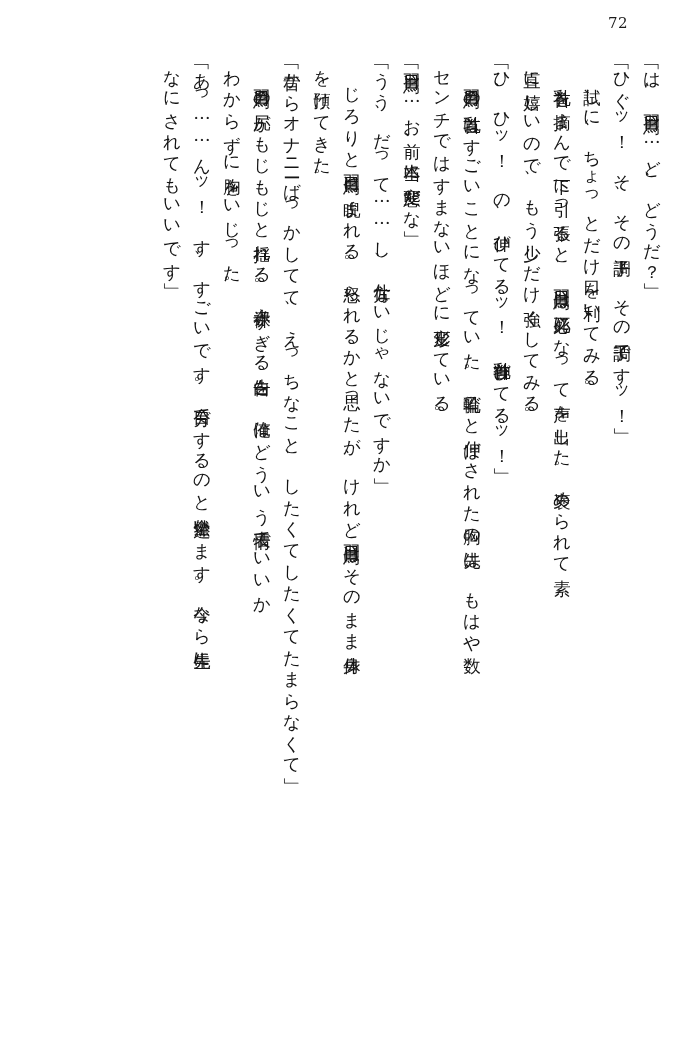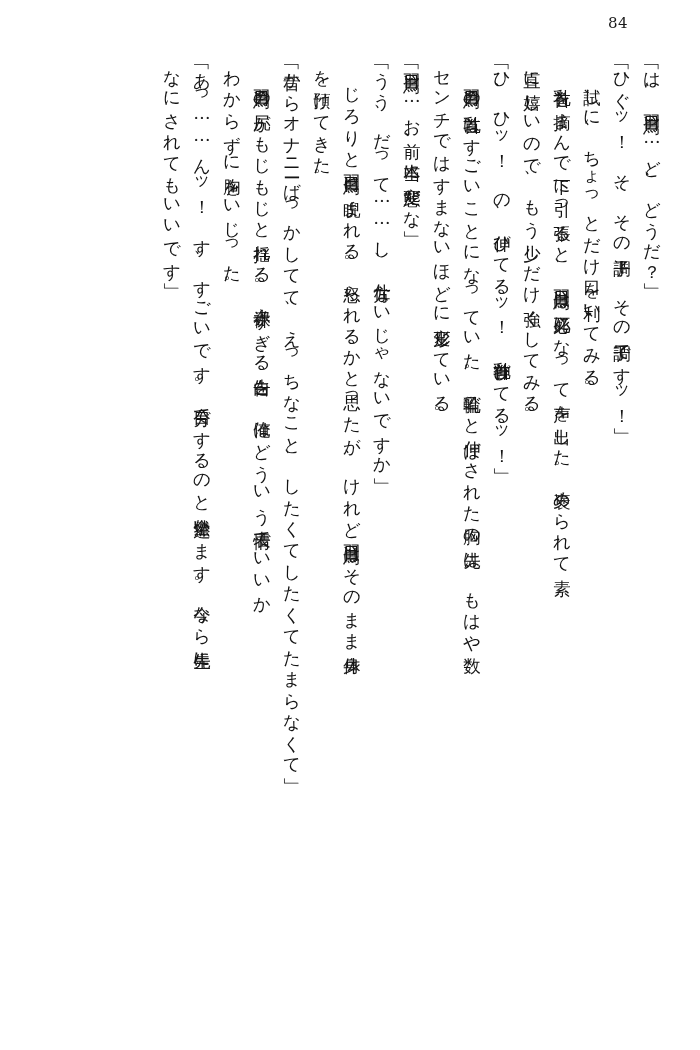--- a/index.html
+++ b/index.html
@@ -68,21 +68,21 @@
   
   .vline.indent {
     padding-top: 17px;
   }
 </style>
 </head>
 <body>
 
 <div class="page">
 
-  <div class="page-number">84</div>
+  <div class="page-number">72</div>
 
   <div class="text-block">
     <div class="vline">「は、羽目鳥……ど、どうだ？」</div>
     <div class="vline">「ひぐッ！　そ、その調子！　その調子ですッ！」</div>
     <div class="vline indent">試しに、ちょっとだけ口を利いてみる。</div>
     <div class="vline indent">乳首を摘まんで下に引っ張ると、羽目鳥は必死になって声を出した。褒められて素</div>
     <div class="vline">直に嬉しいので、もう少しだけ強くしてみる。</div>
     <div class="vline">「ひ、ひッ！　の、伸びてるッ！　乳首伸びてるッ！」</div>
     <div class="vline indent">羽目鳥の乳首はすごいことになっていた。乳輪ごと伸ばされた胸の先は、もはや数</div>
     <div class="vline">センチではすまないほどに変形している。</div>

